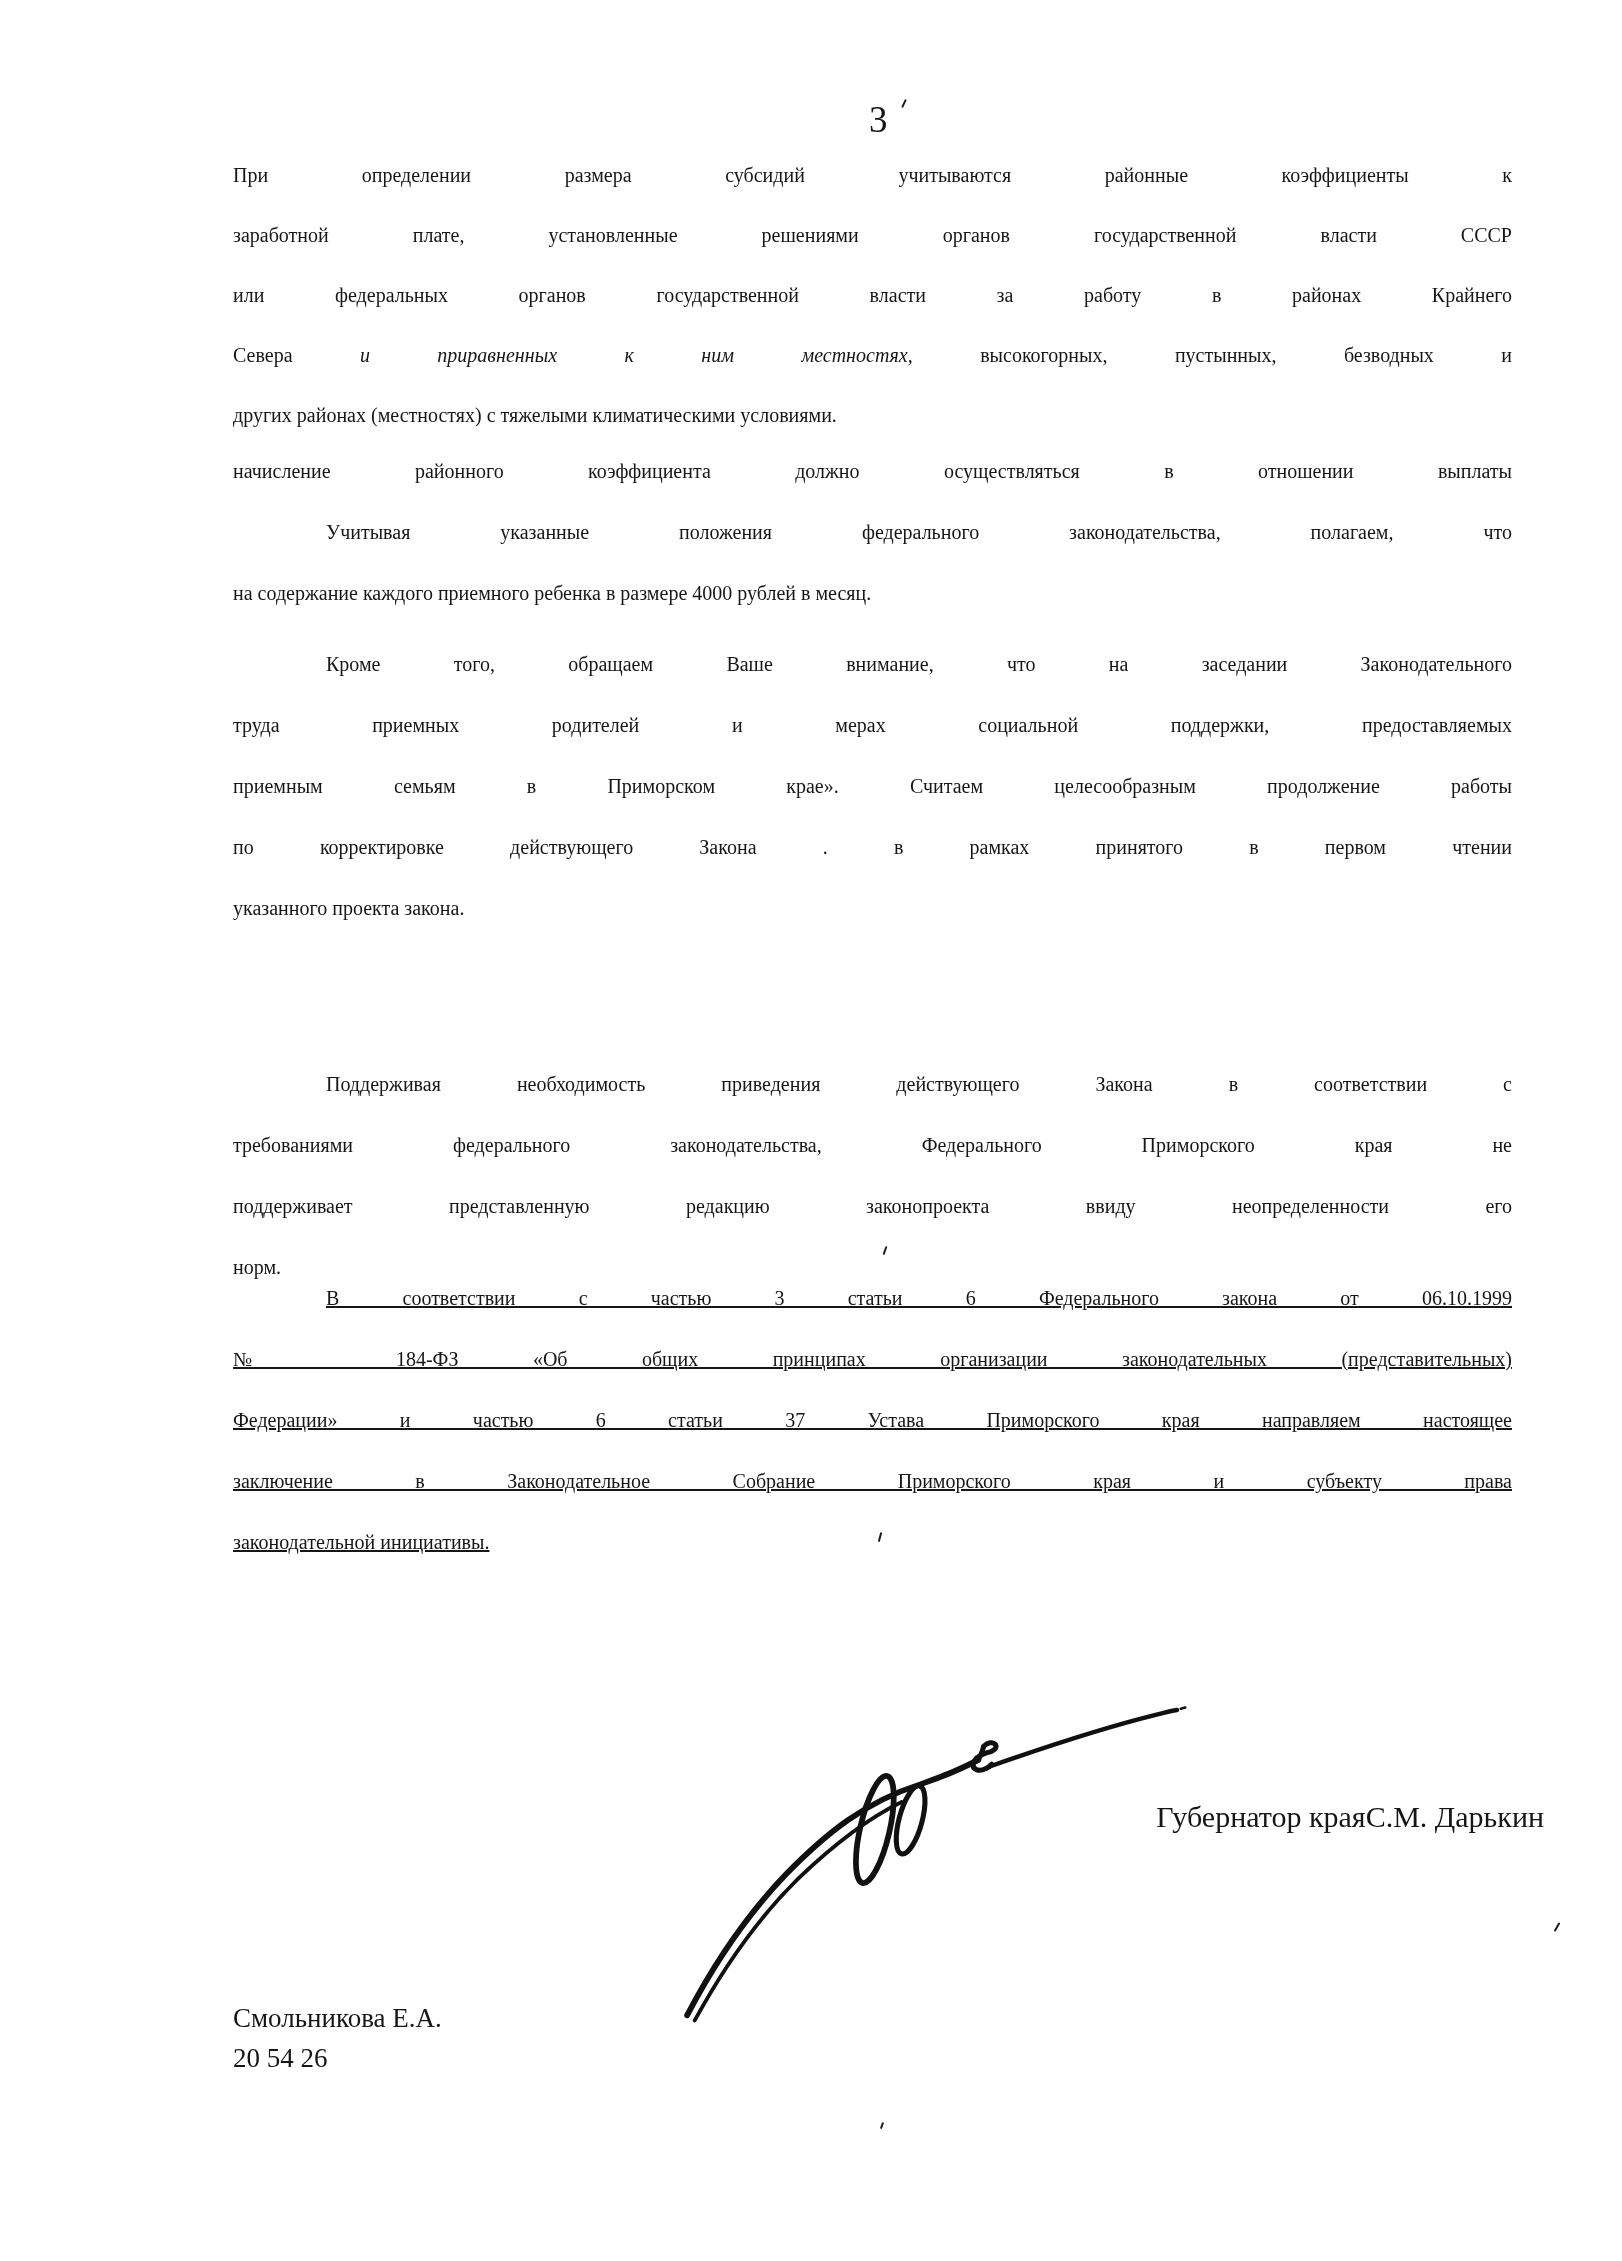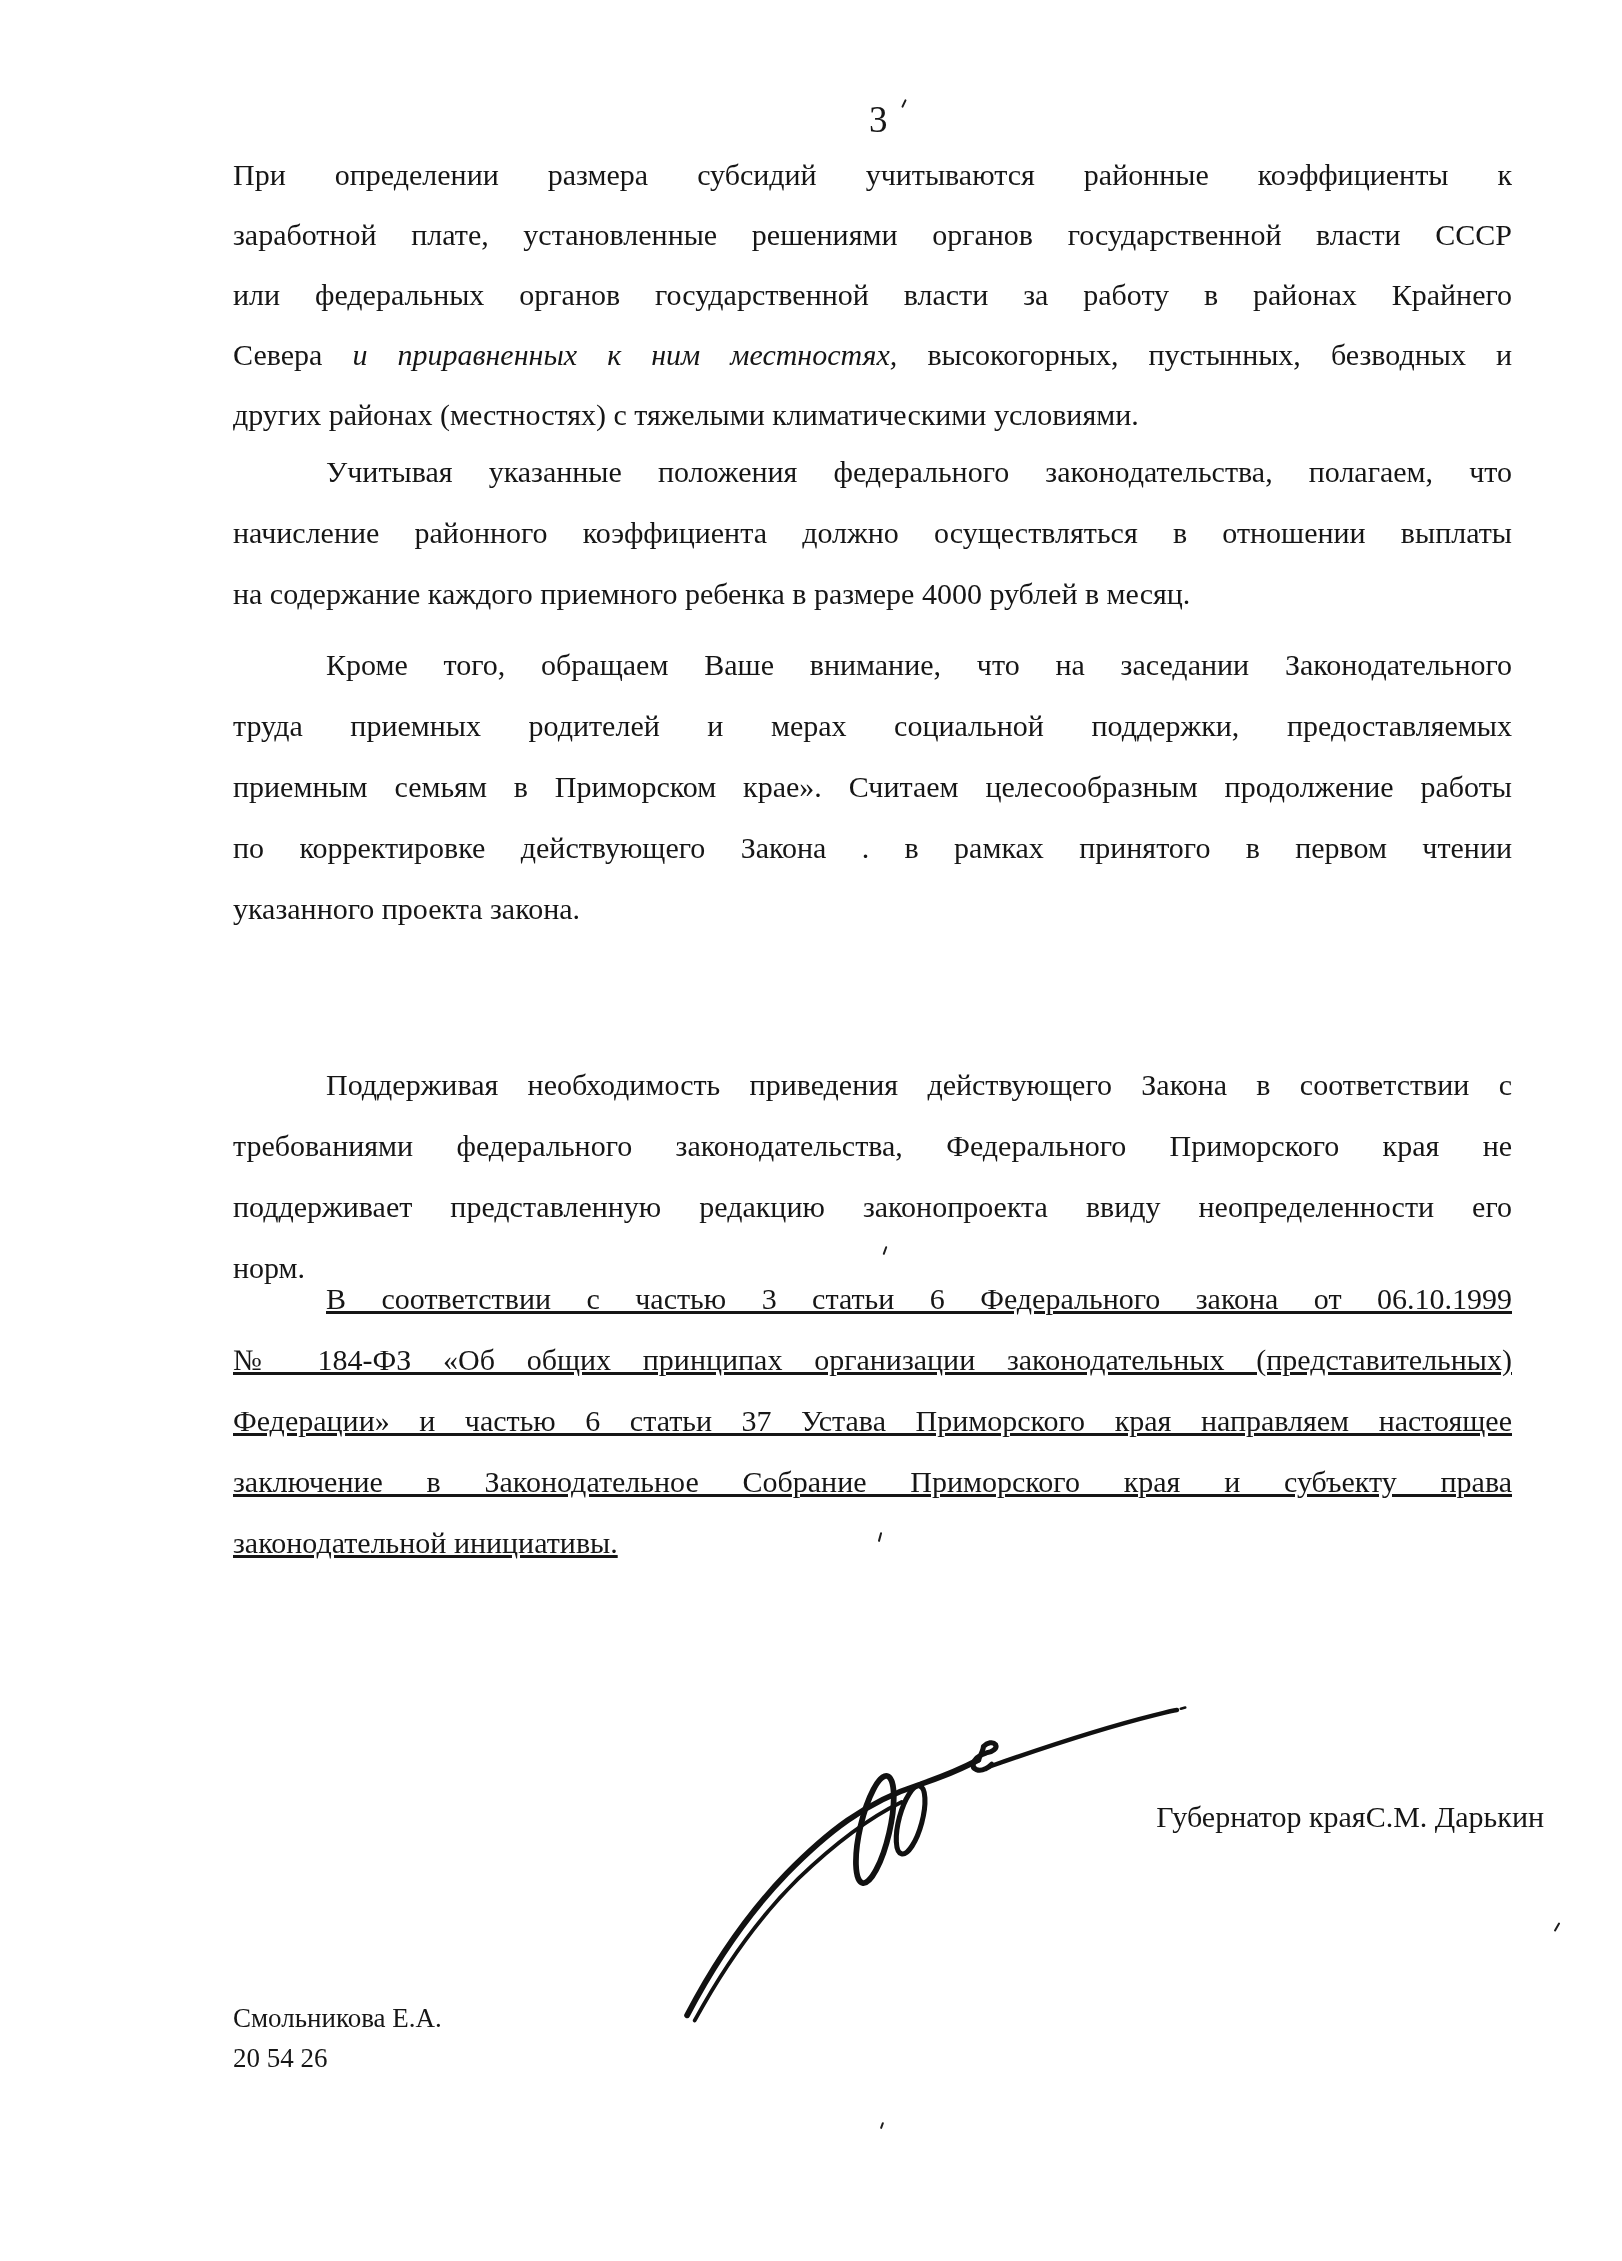--- a/index.html
+++ b/index.html
@@ -30,21 +30,21 @@
   }
   
   .para {
     position: absolute;
     left: 233px;
     width: 1279px;
   }
   .para .line {
     height: var(--pitch, 61px);
     line-height: var(--pitch, 61px);
-    font-size: 30px;
+    font-size: 20px;
     white-space: normal;
     overflow: hidden;
   }
   .para .line.just {
     text-align: justify;
     text-align-last: justify;
   }
   .para .line.indent { text-indent: 93px; }
   .para .line .ital { font-style: italic; margin-top: 7px; }
   .p1 { top: 145px;  --pitch: 60px; }
@@ -98,22 +98,22 @@
 
   <div id="document-body">
       <div class="para p1">
         <div class="line just"><span>При определении размера субсидий учитываются районные коэффициенты к</span></div>
         <div class="line just"><span>заработной плате, установленные решениями органов государственной власти СССР</span></div>
         <div class="line just"><span>или федеральных органов государственной власти за работу в районах Крайнего</span></div>
         <div class="line just"><span>Севера </span><span class="ital">и приравненных к ним местностях,</span><span> высокогорных, пустынных, безводных и</span></div>
         <div class="line"><span>других районах (местностях) с тяжелыми климатическими условиями.</span></div>
       </div>
       <div class="para p2">
+        <div class="line just"><span>начисление районного коэффициента должно осуществляться в отношении выплаты</span></div>
         <div class="line just indent"><span>Учитывая указанные положения федерального законодательства, полагаем, что</span></div>
-        <div class="line just"><span>начисление районного коэффициента должно осуществляться в отношении выплаты</span></div>
         <div class="line"><span>на содержание каждого приемного ребенка в размере 4000 рублей в месяц.</span></div>
       </div>
       <div class="para p3">
         <div class="line just indent"><span>Кроме того, обращаем Ваше внимание, что на заседании Законодательного</span></div>
         <div class="line just"><span>труда приемных родителей и мерах социальной поддержки, предоставляемых</span></div>
         <div class="line just"><span>приемным семьям в Приморском крае». Считаем целесообразным продолжение работы</span></div>
         <div class="line just"><span>по корректировке действующего Закона . в рамках принятого в первом чтении</span></div>
         <div class="line"><span>указанного проекта закона.</span></div>
       </div>
       <div class="para p4">

